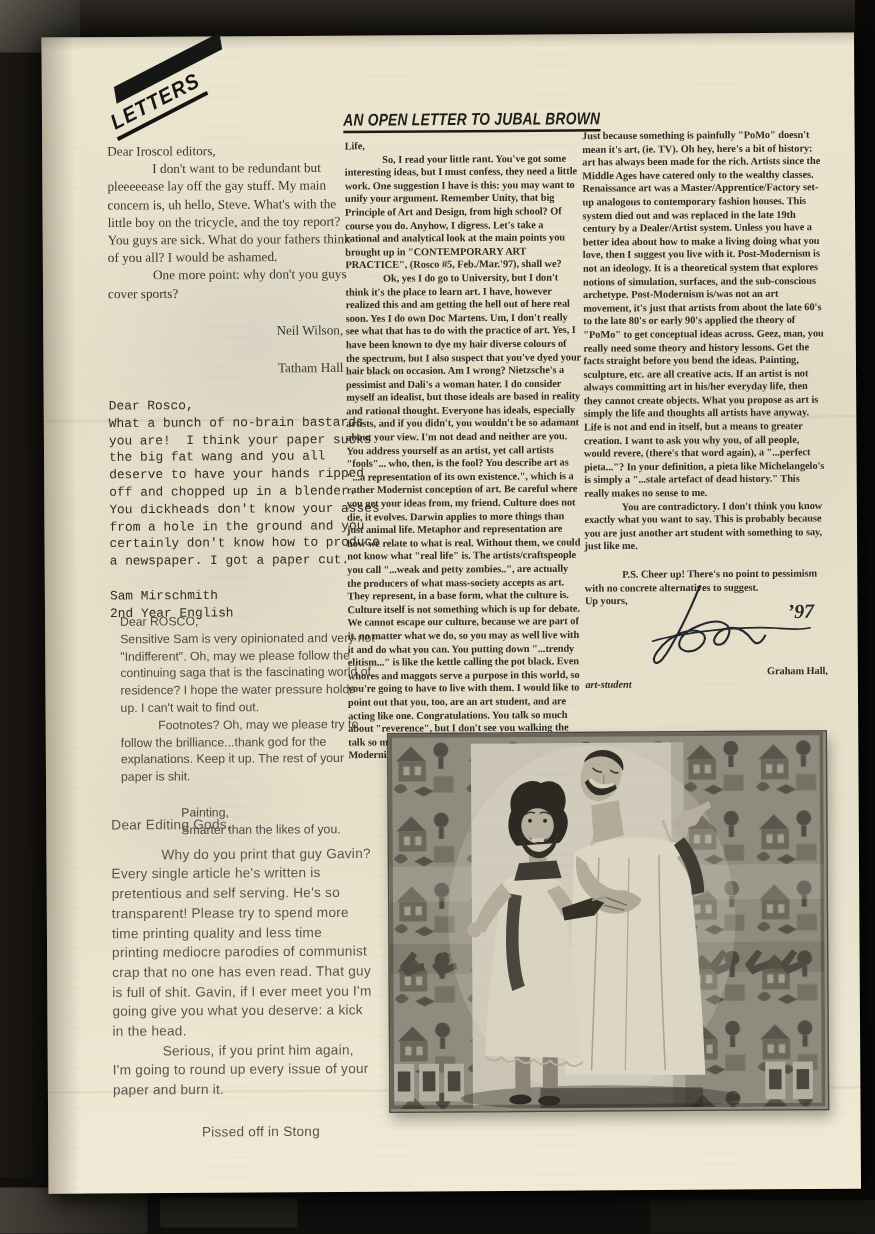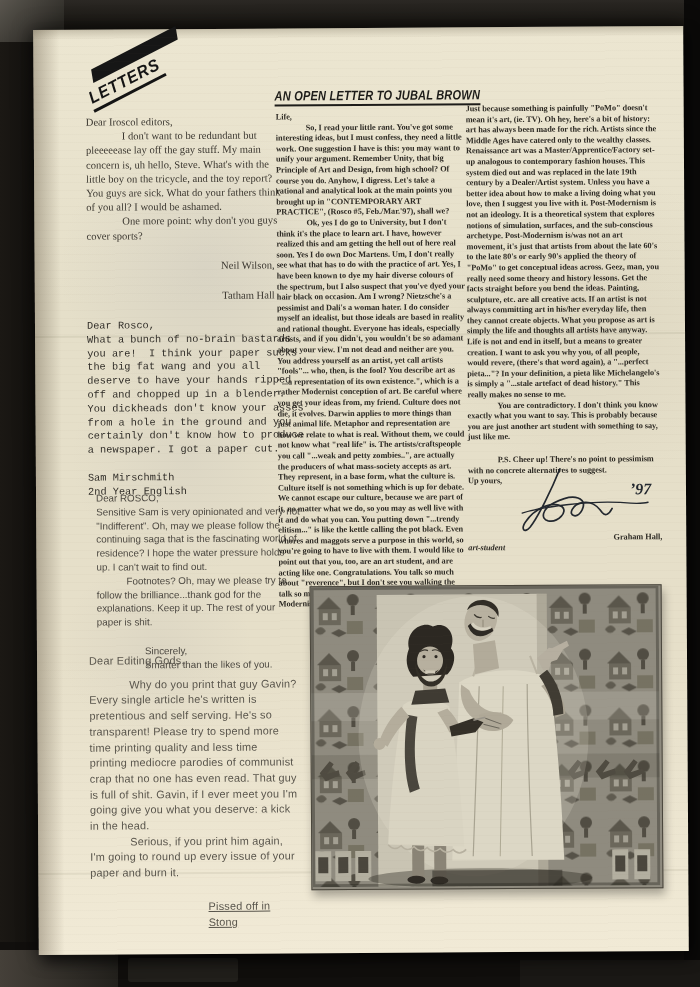--- a/index.html
+++ b/index.html
@@ -64,21 +64,21 @@
   .letter-rosco p{white-space:pre-wrap;}
   .letter-rosco .signoff{margin-top:14px;}
   .letter-rosco2{left:60px;top:462px;width:204px;font-family:"Liberation Sans",sans-serif;
     font-size:9.8px;line-height:13.8px;color:#4c4841;}
   .letter-rosco2 .ind{text-indent:30px;}
   .letter-rosco2 .signoff{margin-left:48px;margin-top:15px;}
   .letter-rosco2 .signoff2{margin-left:48px;}
   .letter-gods{left:52px;top:624px;width:208px;font-family:"Liberation Sans",sans-serif;
     font-size:10.9px;line-height:15.7px;color:#59554c;letter-spacing:.2px;}
   .letter-gods .ind{text-indent:40px;}
-  .letter-gods .signoff{margin-left:118px;margin-top:18px;text-decoration:underline;}
+  .letter-gods .signoff{margin-left:71px;margin-top:18px;}
   .gap8{height:8px;} .gap12{height:12px;}
 
   
   .art-title{
     position:absolute;left:241px;top:60px;
     font-family:"Liberation Sans",sans-serif;font-weight:bold;font-style:italic;
     font-size:13.5px;letter-spacing:.2px;color:#1d1c19;
     border-bottom:2.5px solid #1d1c19;padding-bottom:1px;
     transform:scaleX(.82);transform-origin:0 0;white-space:nowrap;
   }
@@ -139,21 +139,21 @@
     <p>Dear Rosco,</p>
     <p>What a bunch of no-brain bastards you are!  I think your paper sucks the big fat wang and you all deserve to have your hands ripped off and chopped up in a blender.  You dickheads don't know your asses from a hole in the ground and you certainly don't know how to produce a newspaper. I got a paper cut.</p>
     <p class="signoff">Sam Mirschmith</p>
     <p>2nd Year English</p>
   </div>
 
   <div class="letter letter-rosco2">
     <p class="l-sal">Dear ROSCO,</p>
     <p>Sensitive Sam is very opinionated and very not "Indifferent". Oh, may we please follow the continuing saga that is the fascinating world of residence? I hope the water pressure holds up. I can't wait to find out.</p>
     <p class="ind">Footnotes? Oh, may we please try to follow the brilliance...thank god for the explanations. Keep it up. The rest of your paper is shit.</p>
-    <p class="signoff">Sincerely,</p>
+    <p class="signoff">Painting,</p>
     <p class="signoff2">Smarter than the likes of you.</p>
   </div>
 
   <div class="letter letter-gods">
     <p class="l-sal">Dear Editing Gods,</p>
     <div class="gap8"></div>
     <p class="ind">Why do you print that guy Gavin? Every single article he's written is pretentious and self serving. He's so transparent! Please try to spend more time printing quality and less time printing mediocre parodies of communist crap that no one has even read. That guy is full of shit. Gavin, if I ever meet you I'm going give you what you deserve: a kick in the head.</p>
     <p class="ind">Serious, if you print him again, I'm going to round up every issue of your paper and burn it.</p>
     <p class="signoff">Pissed off in Stong</p>
   </div>

